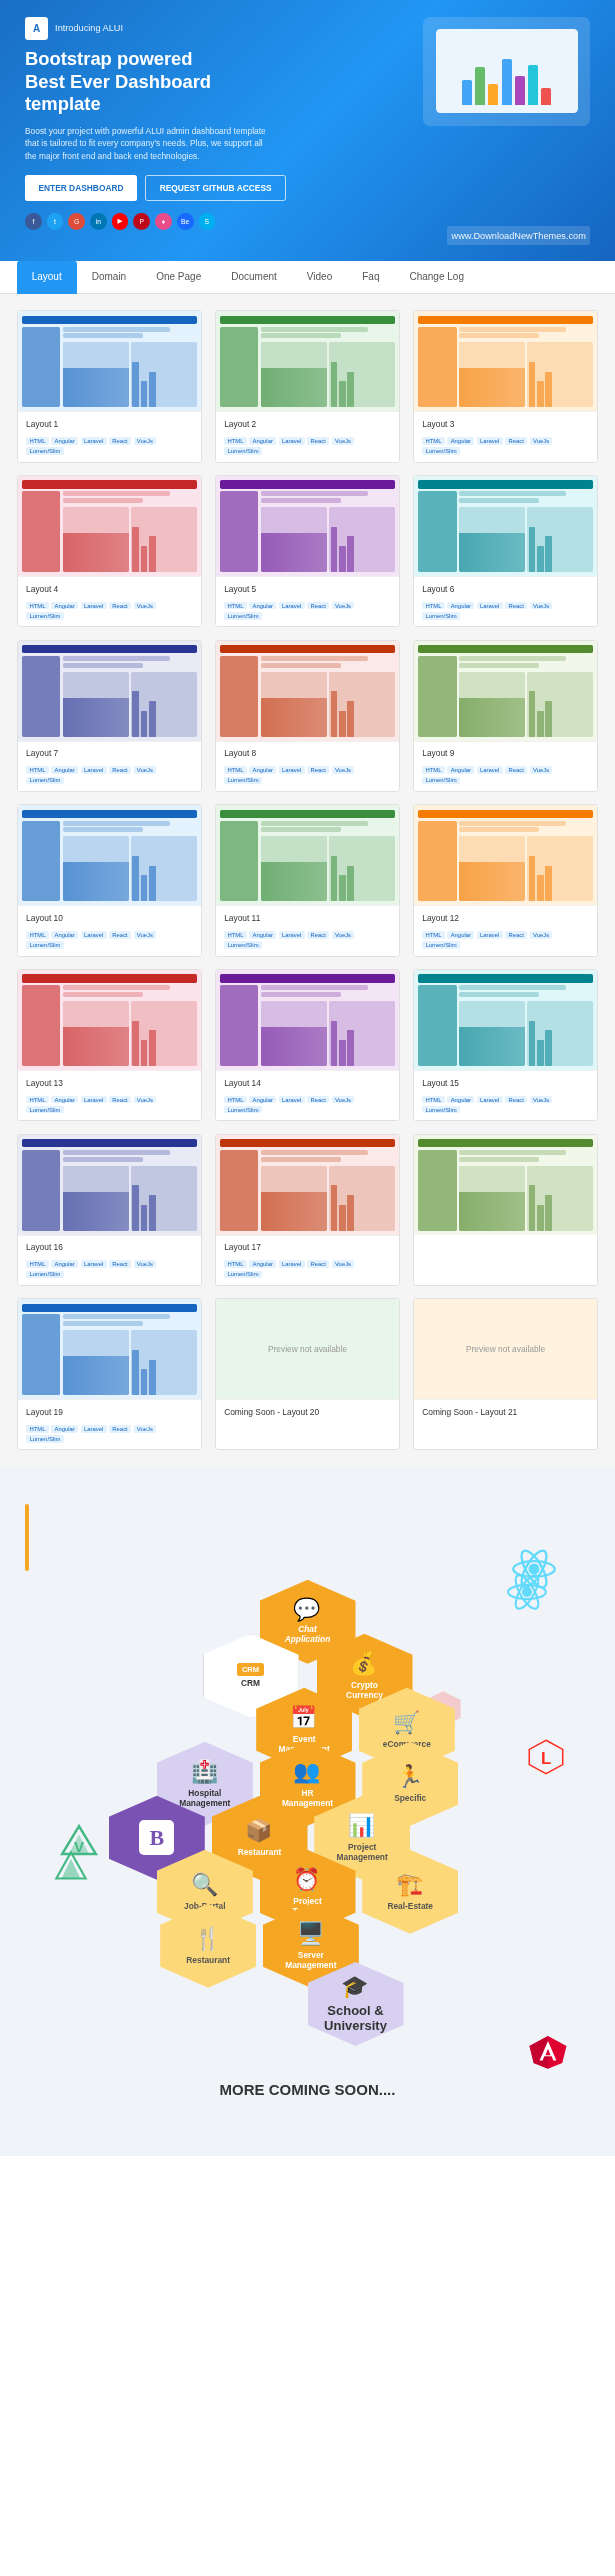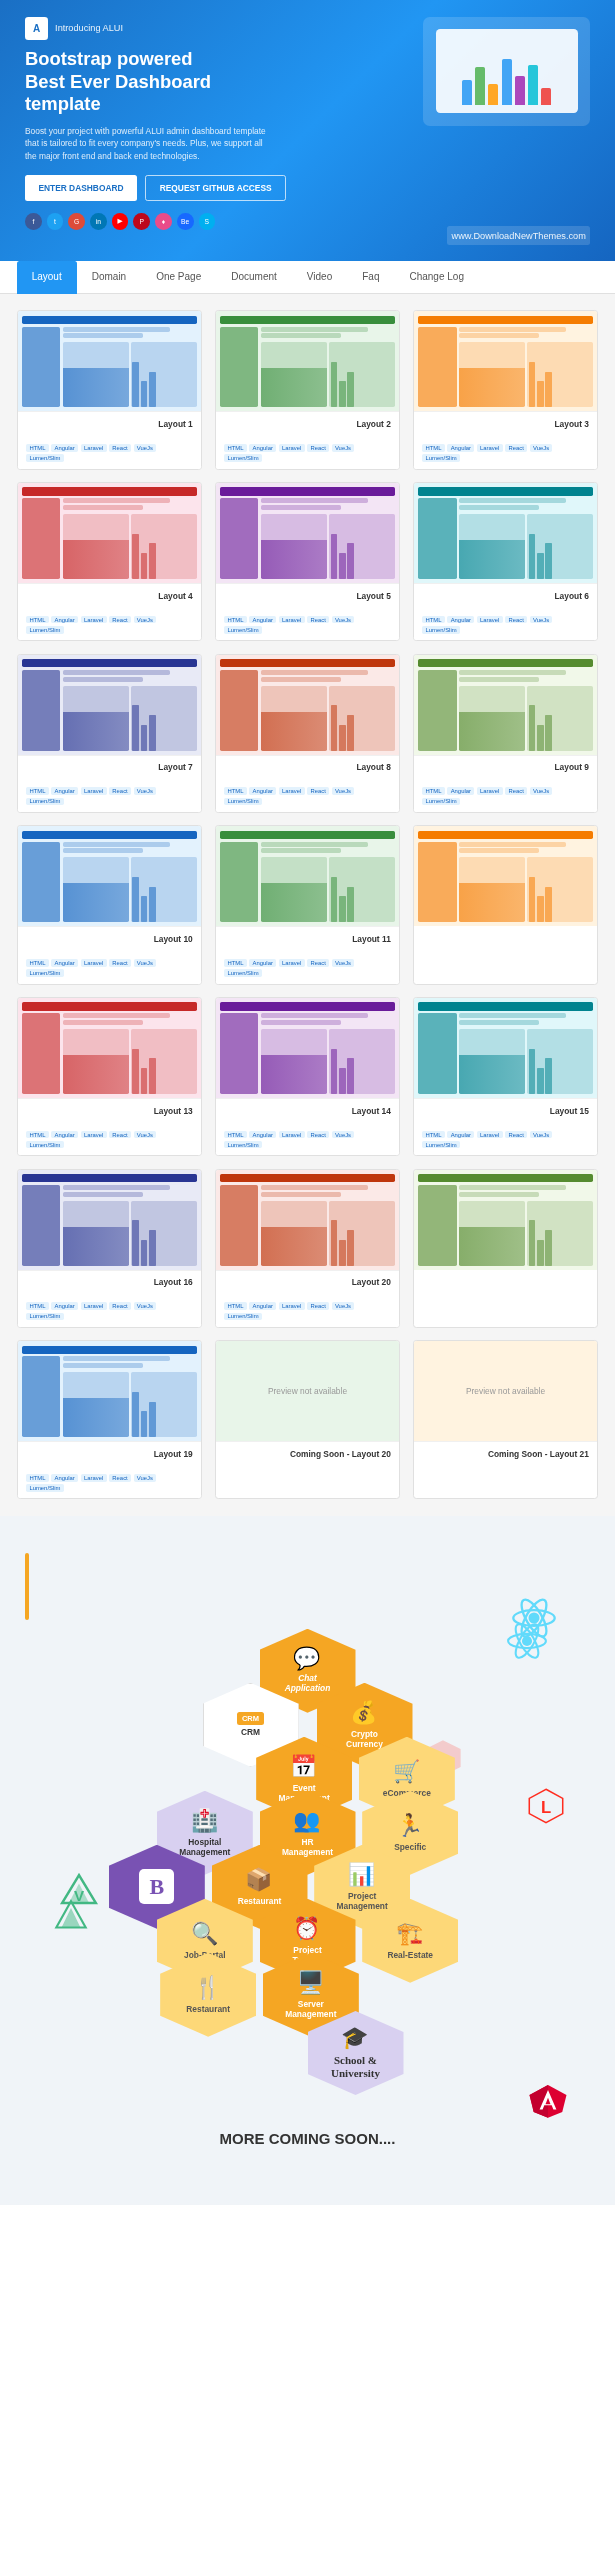--- a/index.html
+++ b/index.html
@@ -40,21 +40,21 @@
     
     .nav-tabs { background: #fff; border-bottom: 1.7px solid #e0e0e0; padding: 0 16.7px; display: flex; gap: 0; }
     .nav-tab { padding: 10px 15px; font-size: 10px; cursor: pointer; border-bottom: 2.5px solid transparent; margin-bottom: -1.7px; color: #555; }
     .nav-tab.active { color: #fff; background: #2196f3; border-radius: 2.5px 2.5px 0 0; }
 
     
     .layout-section { padding: 16.7px; background: #f5f5f5; }
     .layout-grid { display: grid; grid-template-columns: repeat(3, 1fr); gap: 12.6px; }
     .layout-card { background: #fff; border: 0.8px solid #e0e0e0; border-radius: 3.3px; overflow: hidden; cursor: pointer; }
     .layout-footer { padding: 6.7px 8.4px; font-size: 7.5px; color: #666; background: #fff; border-top: 0.8px solid #f0f0f0; }
-    .layout-name { font-size: 8.4px; color: #333; font-weight: bold; text-align: right; padding-bottom: 15px; }
+    .layout-name { font-size: 8.4px; color: #333; font-weight: normal; text-align: left; padding-bottom: 8px; }
     .layout-tags { display: flex; gap: 2.5px; flex-wrap: wrap; }
     .layout-tag { font-size: 5.9px; background: #e3f2fd; color: #1565c0; padding: 0.8px 3.3px; border-radius: 1.7px; }
 
     
     .domain-section { background: #f0f4f8; padding: 33px 25px; }
     .domain-header { margin-bottom: 8.4px; }
     .domain-count { font-size: 35px; font-weight: 900; color: #1a237e; line-height: 1; }
     .domain-subtitle { font-size: 23.4px; font-weight: 300; color: #333; }
     .domain-desc { font-size: 11px; color: #666; margin-bottom: 25px; }
 
@@ -524,20 +524,31 @@
               </div>
               <div style="flex:1;background:#f57c0033;border-radius:1.7px;position:relative;overflow:hidden;">
                 <div style="position:absolute;bottom:0;left:1.7px;width:6.7px;height:70%;background:#f57c0088;border-radius:0.8px;"></div>
                 <div style="position:absolute;bottom:0;left:10px;width:6.7px;height:40%;background:#f57c0088;border-radius:0.8px;"></div>
                 <div style="position:absolute;bottom:0;left:18.4px;width:6.7px;height:55%;background:#f57c0088;border-radius:0.8px;"></div>
               </div>
             </div>
           </div>
         </div>
       </div>
+    <div class="layout-footer">
+      <div class="layout-name">Layout 12</div>
+      <div class="layout-tags">
+            <span class="layout-tag">HTML</span>
+            <span class="layout-tag">Angular</span>
+            <span class="layout-tag">Laravel</span>
+            <span class="layout-tag">React</span>
+            <span class="layout-tag">VueJs</span>
+            <span class="layout-tag">Lumen/Slim</span>
+          </div>
+    </div>
   </div>
       <div class="layout-card">
 
       <div style="background:#fce4ec;height:100px;padding:4.2px;display:flex;flex-direction:column;gap:2.5px;">
         <div style="height:8.4px;background:#c62828;border-radius:1.7px;"></div>
         <div style="display:flex;gap:2.5px;flex:1;">
           <div style="width:22%;background:#c6282899;border-radius:1.7px;"></div>
           <div style="flex:1;display:flex;flex-direction:column;gap:1.7px;">
             <div style="height:5px;background:#c6282844;border-radius:1.7px;width:80%;"></div>
             <div style="height:5px;background:#c6282844;border-radius:1.7px;width:60%;"></div>
@@ -684,21 +695,21 @@
               <div style="flex:1;background:#bf360c33;border-radius:1.7px;position:relative;overflow:hidden;">
                 <div style="position:absolute;bottom:0;left:1.7px;width:6.7px;height:70%;background:#bf360c88;border-radius:0.8px;"></div>
                 <div style="position:absolute;bottom:0;left:10px;width:6.7px;height:40%;background:#bf360c88;border-radius:0.8px;"></div>
                 <div style="position:absolute;bottom:0;left:18.4px;width:6.7px;height:55%;background:#bf360c88;border-radius:0.8px;"></div>
               </div>
             </div>
           </div>
         </div>
       </div>
     <div class="layout-footer">
-      <div class="layout-name">Layout 20</div>
+      <div class="layout-name">Layout 17</div>
       <div class="layout-tags">
             <span class="layout-tag">HTML</span>
             <span class="layout-tag">Angular</span>
             <span class="layout-tag">Laravel</span>
             <span class="layout-tag">React</span>
             <span class="layout-tag">VueJs</span>
             <span class="layout-tag">Lumen/Slim</span>
           </div>
     </div>
   </div>
@@ -925,21 +936,21 @@
     </div>
     <div class="hex-cell c-yellow" style="width:96px;height:84px;clip-path:polygon(50% 0%,100% 25%,100% 75%,50% 100%,0% 75%,0% 25%);display:flex;flex-direction:column;align-items:center;justify-content:center;">
       <div style="font-size:22px;">🖥️</div>
       <div style="font-size:8.4px;font-weight:bold;color:#fff;text-align:center;line-height:1.2;margin-top:2.5px;">Server<br>Management</div>
     </div>
   </div>
 
   <div style="display:flex;justify-content:center;margin-top:4.2px;">
     <div class="hex-cell" style="width:96px;height:84px;clip-path:polygon(50% 0%,100% 25%,100% 75%,50% 100%,0% 75%,0% 25%);display:flex;flex-direction:column;align-items:center;justify-content:center;background:#d8d0f0;margin-left:96px;">
       <div style="font-size:22px;">🎓</div>
-      <div style="font-size:11px;font-weight:bold;color:#333;text-align:center;line-height:1.2;margin-top:2.5px;font-family:Liberation Serif, serif;">School &amp;<br>University</div>
+      <div style="font-size:13px;font-weight:bold;color:#333;text-align:center;line-height:1.2;margin-top:2.5px;">School &amp;<br>University</div>
     </div>
   </div>
 
 </div>
 </div>
   </div>
 
   <div class="more-coming">MORE COMING SOON....</div>
 </div>
 

